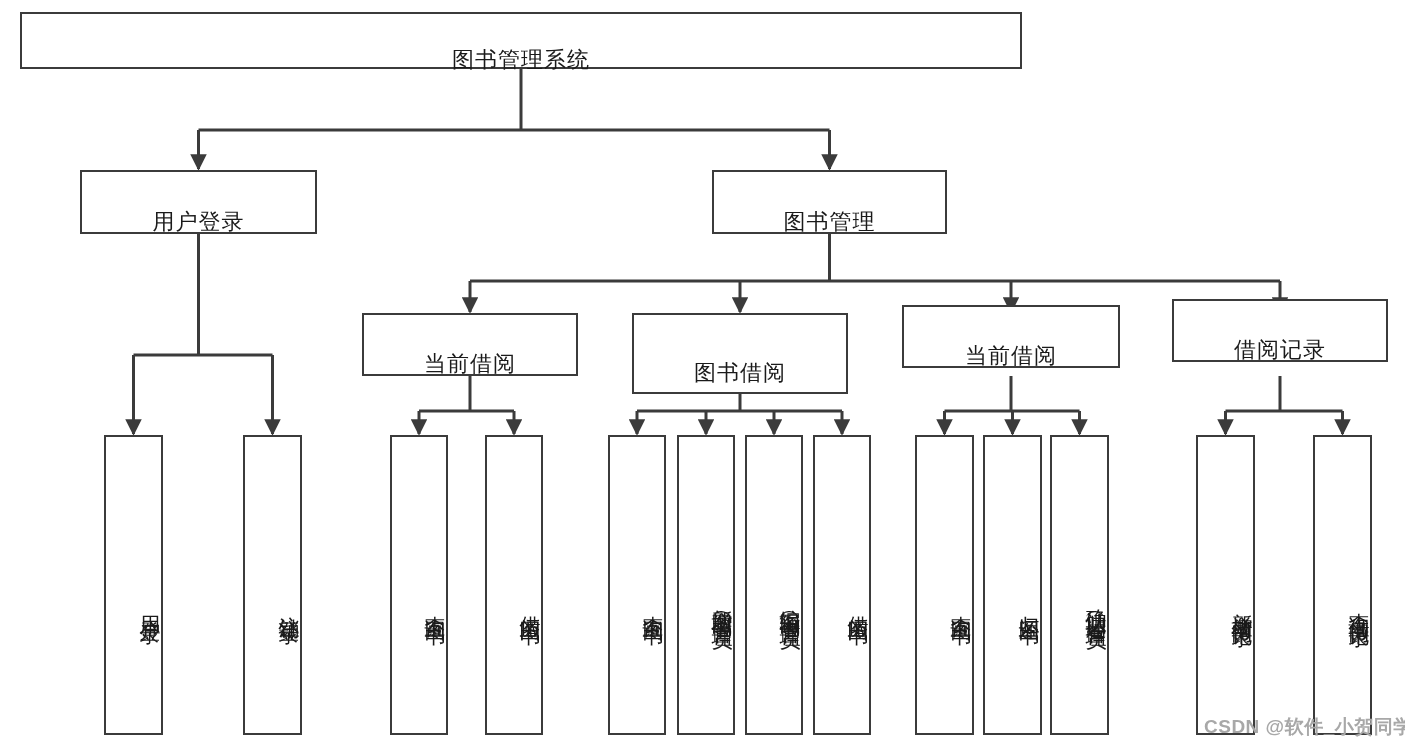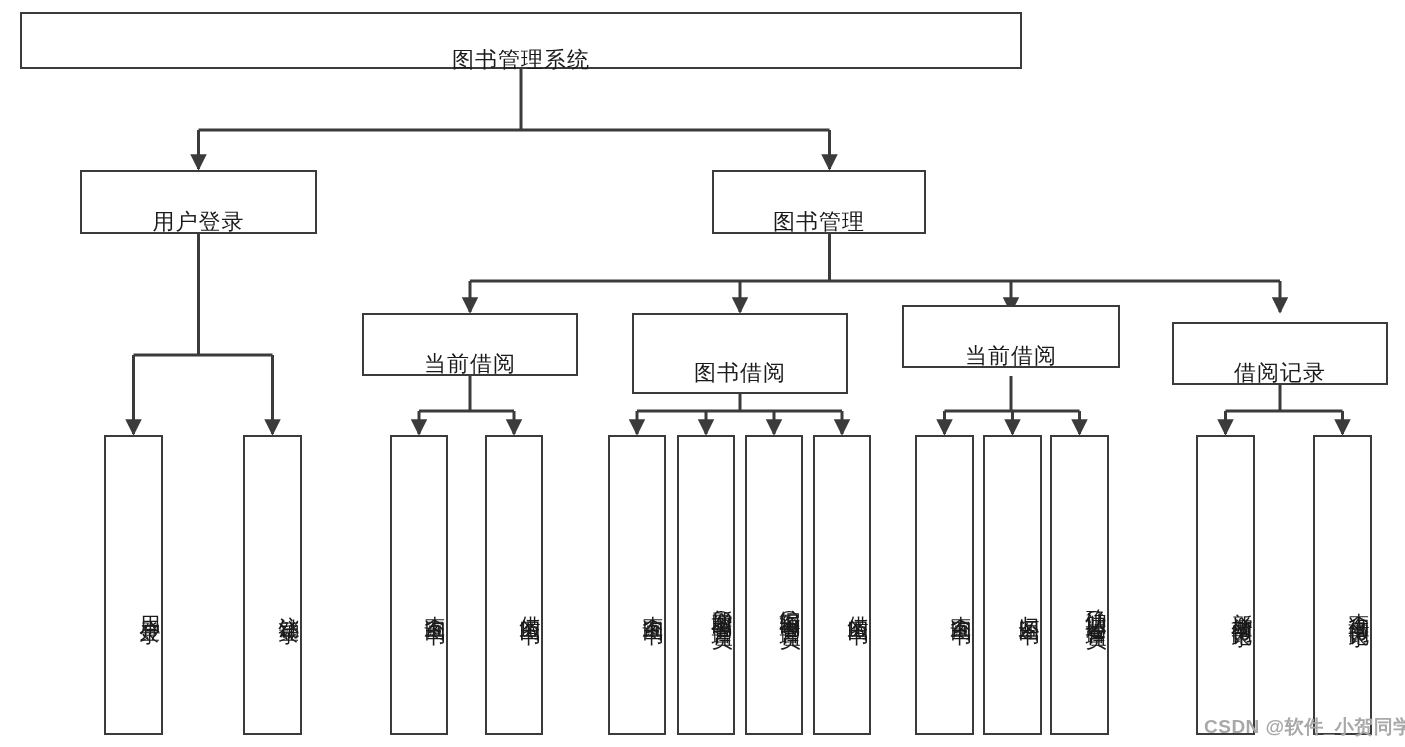--- a/index.html
+++ b/index.html
@@ -111,33 +111,33 @@
       <line x1="1225.5" y1="411" x2="1342.5" y2="411" stroke="#3b3b3b" stroke-width="3"></line>
       <line x1="1225.5" y1="411" x2="1225.5" y2="434" stroke="#3b3b3b" stroke-width="3" marker-end="url(#arrow)"></line>
       <line x1="1342.5" y1="411" x2="1342.5" y2="434" stroke="#3b3b3b" stroke-width="3" marker-end="url(#arrow)"></line>
     </svg>
 <div class="node horiz" style="left: 20px; top: 12px; width: 1002px; height: 57px;">
       <span class="label">图书管理系统</span>
     </div>
     <div class="node horiz" style="left: 80px; top: 170px; width: 237px; height: 64px;">
       <span class="label">用户登录</span>
     </div>
-    <div class="node horiz" style="left: 712px; top: 170px; width: 214px; height: 64px;">
+    <div class="node horiz" style="left: 712px; top: 170px; width: 235px; height: 64px;">
       <span class="label">图书管理</span>
     </div>
     <div class="node horiz" style="left: 362px; top: 313px; width: 216px; height: 63px;">
       <span class="label">当前借阅</span>
     </div>
     <div class="node horiz" style="left: 632px; top: 313px; width: 216px; height: 81px;">
       <span class="label">图书借阅</span>
     </div>
     <div class="node horiz" style="left: 902px; top: 305px; width: 218px; height: 63px;">
       <span class="label">当前借阅</span>
     </div>
-    <div class="node horiz" style="left: 1172px; top: 322px; width: 216px; height: 63px;">
+    <div class="node horiz" style="left: 1172px; top: 299px; width: 216px; height: 63px;">
       <span class="label">借阅记录</span>
     </div>
     <div class="node vert" style="left: 104px; top: 435px; width: 59px; height: 300px;">
       <span class="label">用户登录</span>
     </div>
     <div class="node vert" style="left: 243px; top: 435px; width: 59px; height: 300px;">
       <span class="label">注销登录</span>
     </div>
     <div class="node vert" style="left: 390px; top: 435px; width: 58px; height: 300px;">
       <span class="label">查询图书</span>

